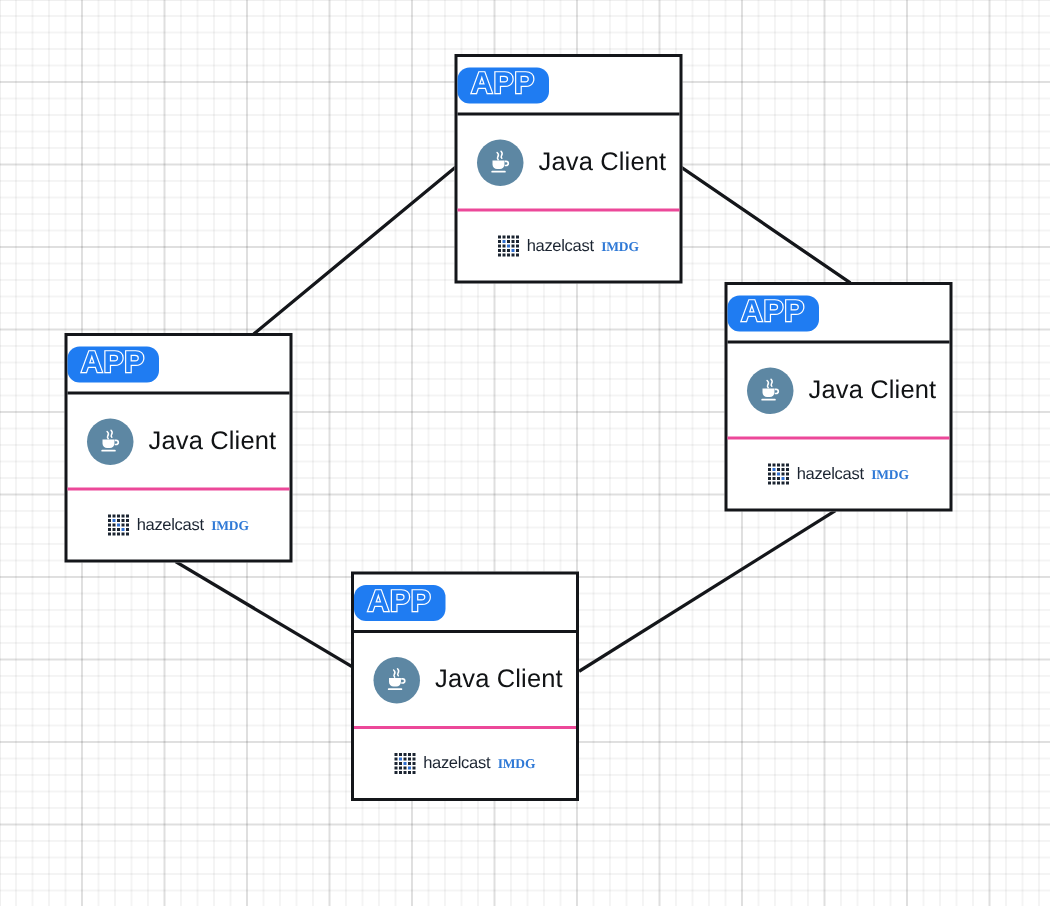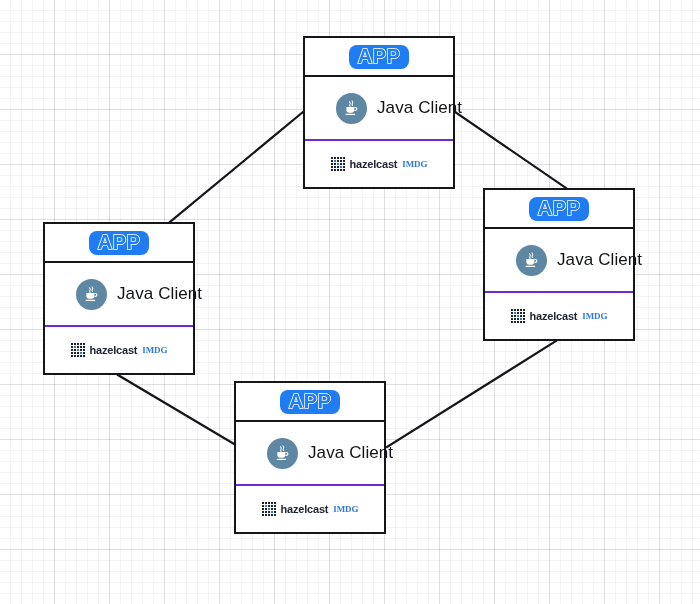--- a/index.html
+++ b/index.html
@@ -42,21 +42,20 @@
     display: flex;
     flex-direction: column;
     z-index: 2;
   }
   .card-header {
     height: 37px;
     flex: 0 0 37px;
     border-bottom: 2px solid #14161a;
     display: flex;
     align-items: center;
-    justify-content: center;
   }
   .app-badge {
     display: inline-flex;
     align-items: center;
     justify-content: center;
     background: #1f7cf2;
     border-radius: 8px;
     padding: 1px 9px 3px 9px;
     line-height: 1;
   }
@@ -65,24 +64,24 @@
     font-size: 20px;
     font-weight: 700;
     letter-spacing: 0.5px;
     color: #1f7cf2;
     -webkit-text-stroke: 1.6px #ffffff;
     paint-order: stroke fill;
   }
   .card-body {
     flex: 0 0 62px;
     height: 62px;
-    border-bottom: 2px solid #6d28d9;
-    display: flex;
-    align-items: center;
-    padding-left: 31px;
+    border-bottom: 2px solid #ec4899;
+    display: flex;
+    align-items: center;
+    padding-left: 13px;
     gap: 10px;
   }
   .java-icon {
     width: 31px;
     height: 31px;
     flex: 0 0 31px;
     border-radius: 50%;
     background: #5d87a3;
     display: flex;
     align-items: center;
@@ -118,21 +117,21 @@
   .hz-grid i {
     display: block;
     width: 2px;
     height: 2px;
     background: #1b2431;
   }
   .hz-grid i.b { background: #2f6fd0; }
   .hz-word {
     font-family: "Liberation Sans", sans-serif;
     font-size: 11px;
-    font-weight: 700;
+    font-weight: 400;
     color: #1b2431;
     letter-spacing: -0.2px;
   }
   .hz-sub {
     font-family: Liberation Serif, serif;
     font-size: 9px;
     font-weight: 700;
     color: #2f79d6;
     letter-spacing: -0.1px;
   }

